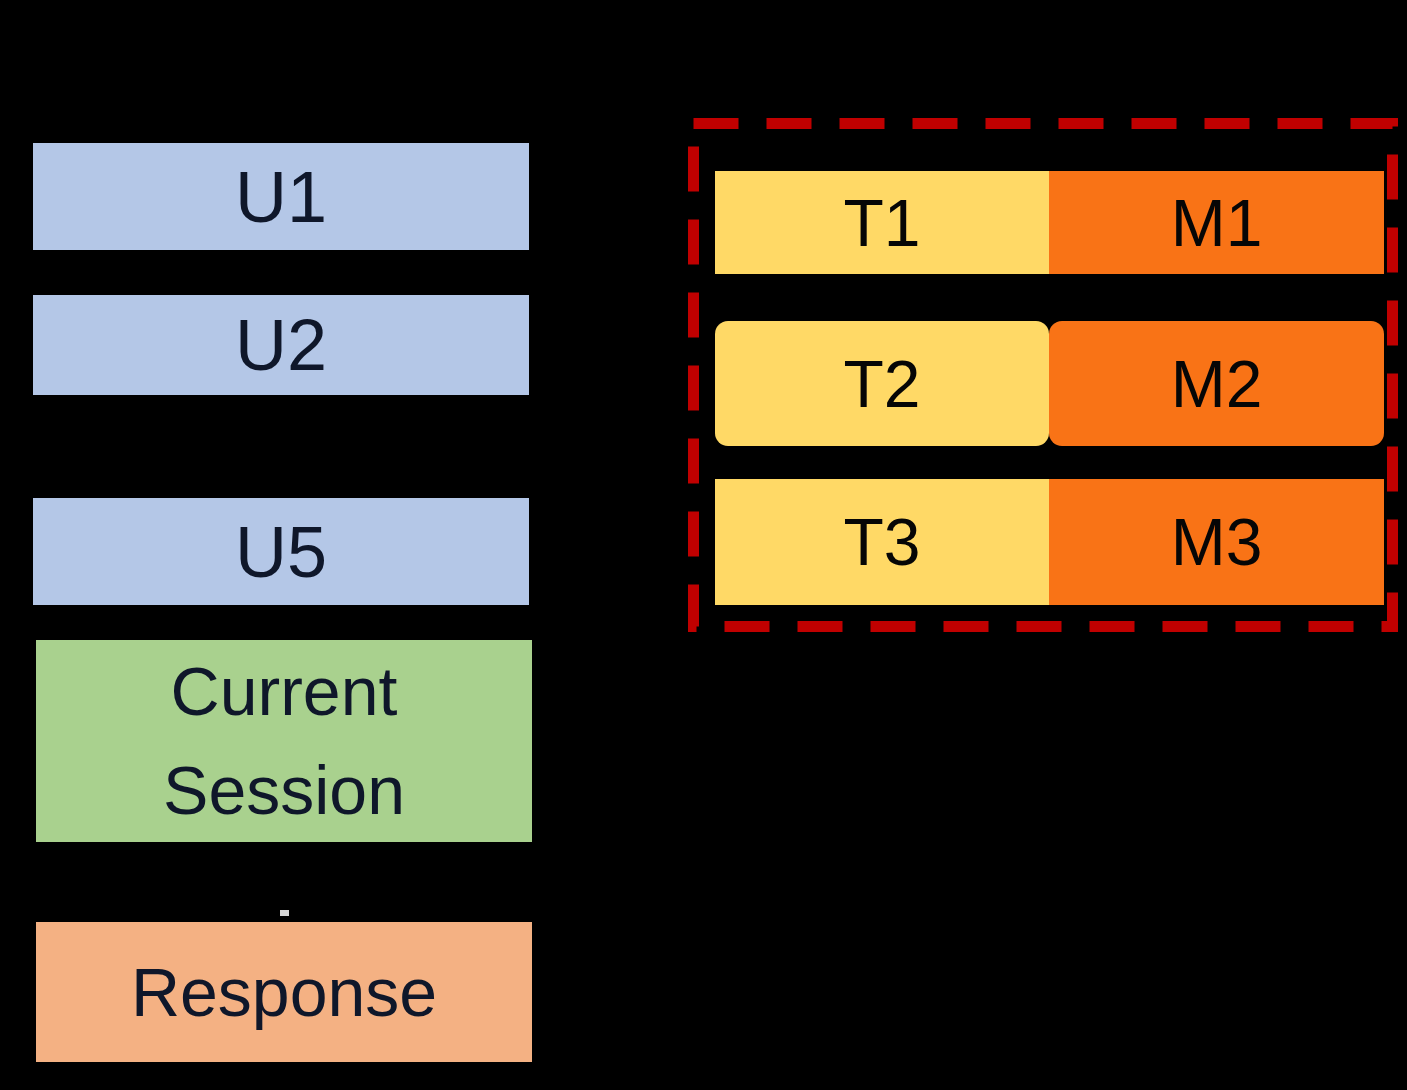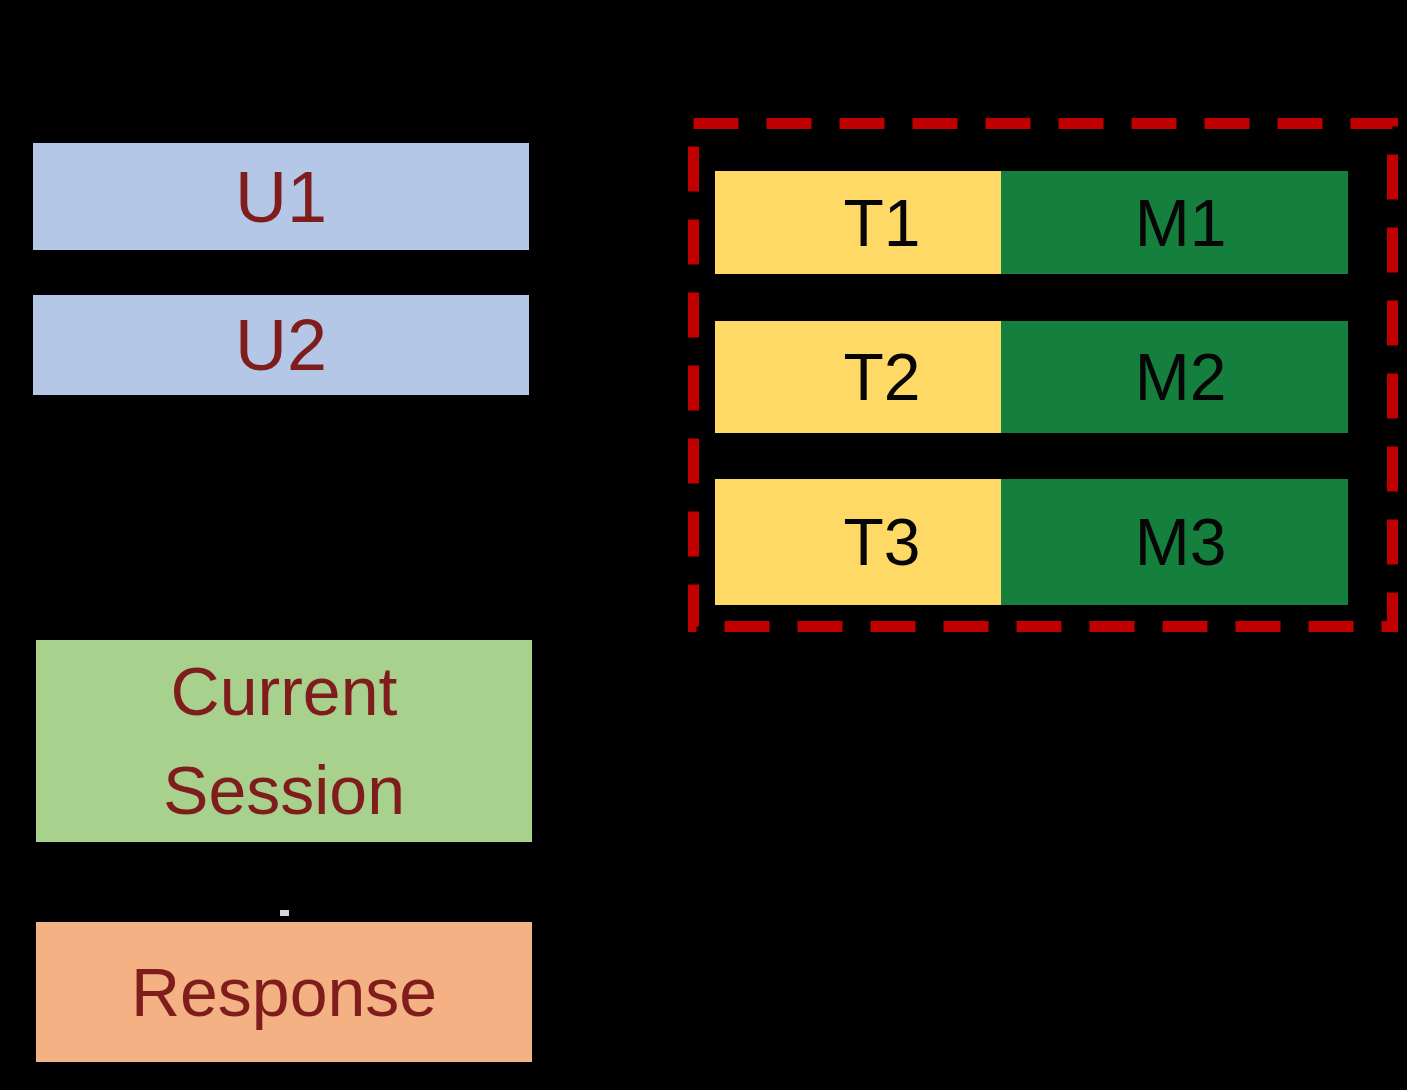--- a/index.html
+++ b/index.html
@@ -13,21 +13,21 @@
     height: 1090px;
     background: #000000;
     overflow: hidden;
     font-family: "Liberation Sans", sans-serif;
   }
   .box {
     position: absolute;
     display: flex;
     align-items: center;
     justify-content: center;
-    color: #7f1d1d;
+    color: #0f172a;
     font-size: 68px;
     line-height: 1.0;
     text-align: center;
     white-space: pre-line;
   }
   
   .u-box   { background: #B4C7E7; left: 33px; width: 496px; height: 107px; font-size: 72px; }
   .u1      { top: 143px; }
   .u2      { top: 295px; height: 100px; }
   .u5      { top: 498px; }
@@ -37,41 +37,42 @@
   .artifact {
     position: absolute;
     left: 280px; top: 910px;
     width: 9px; height: 6px;
     background: #d6d6d6;
   }
   
   .cell { position: absolute; display: flex; align-items: center; justify-content: center;
           color: #060606; font-size: 66px; }
   .t-cell { background: #FFD966; left: 715px; width: 334px; }
-  .m-cell { background: #15803d; left: 1001px; width: 335px; padding-left: 12px; }
+  .m-cell { background: #f97316; left: 1049px; width: 335px; }
   .row1 { top: 171px; height: 103px; }
-  .row2 { top: 321px; height: 112px; }
+  .row2 { top: 321px; height: 125px; border-radius: 13px; }
   .row3 { top: 471px; height: 126px; margin-top: 8px; }
   
   .overlay {
     position: absolute;
     left: 0; top: 0;
     width: 1407px; height: 1090px;
     pointer-events: none;
   }
 </style>
 </head>
 <body>
 
 <div class="stage">
 
   <div class="box u-box u1">U1</div>
 
   <div class="box u-box u2">U2</div>
 
+  <div class="box u-box u5">U5</div>
 
   <div class="box session">Current
 Session</div>
 
   <div class="artifact"></div>
 
   <div class="box response">Response</div>
 
   <div class="cell t-cell row1">T1</div>
   <div class="cell m-cell row1">M1</div>

